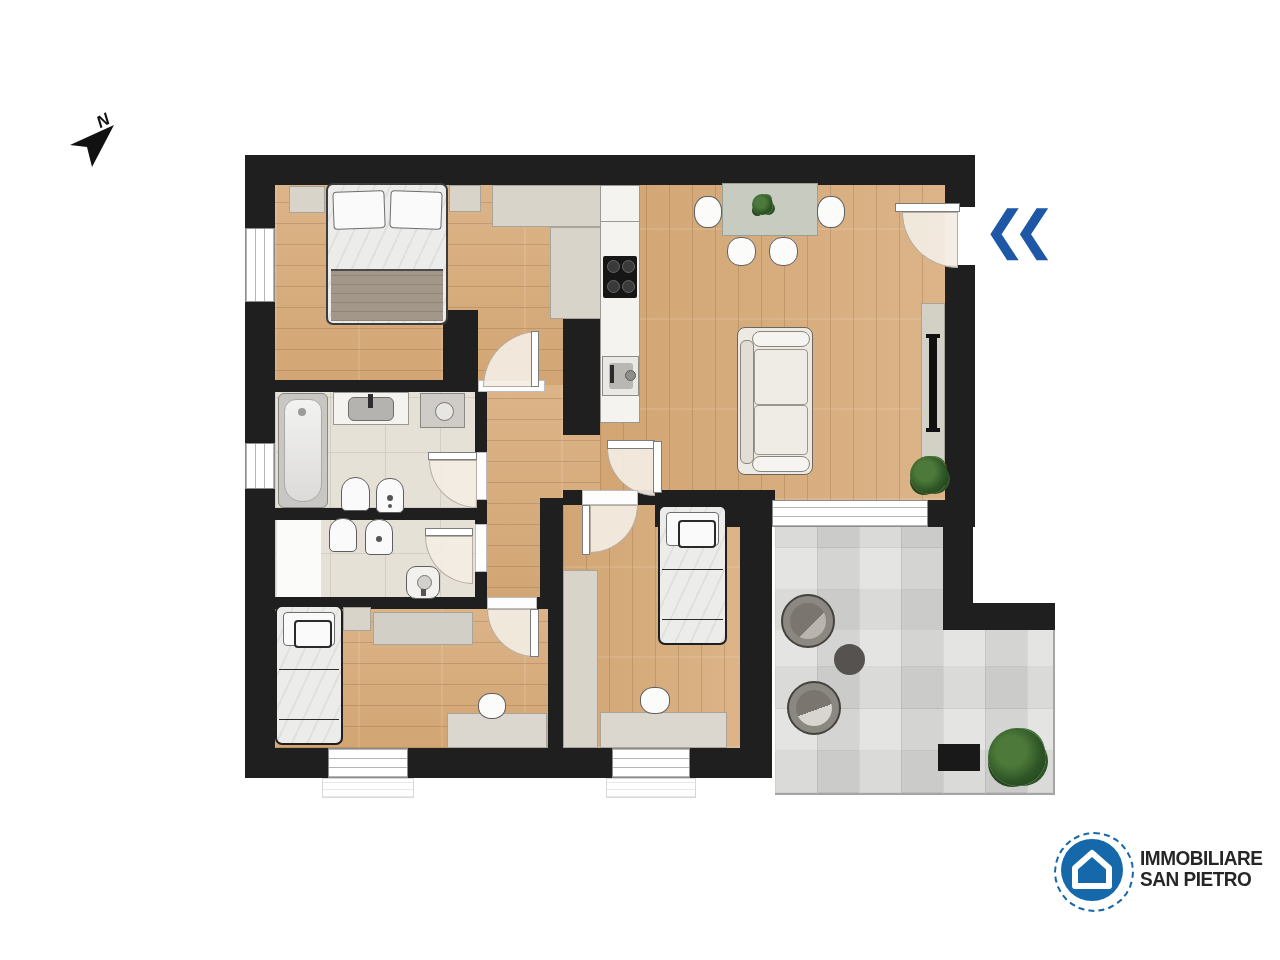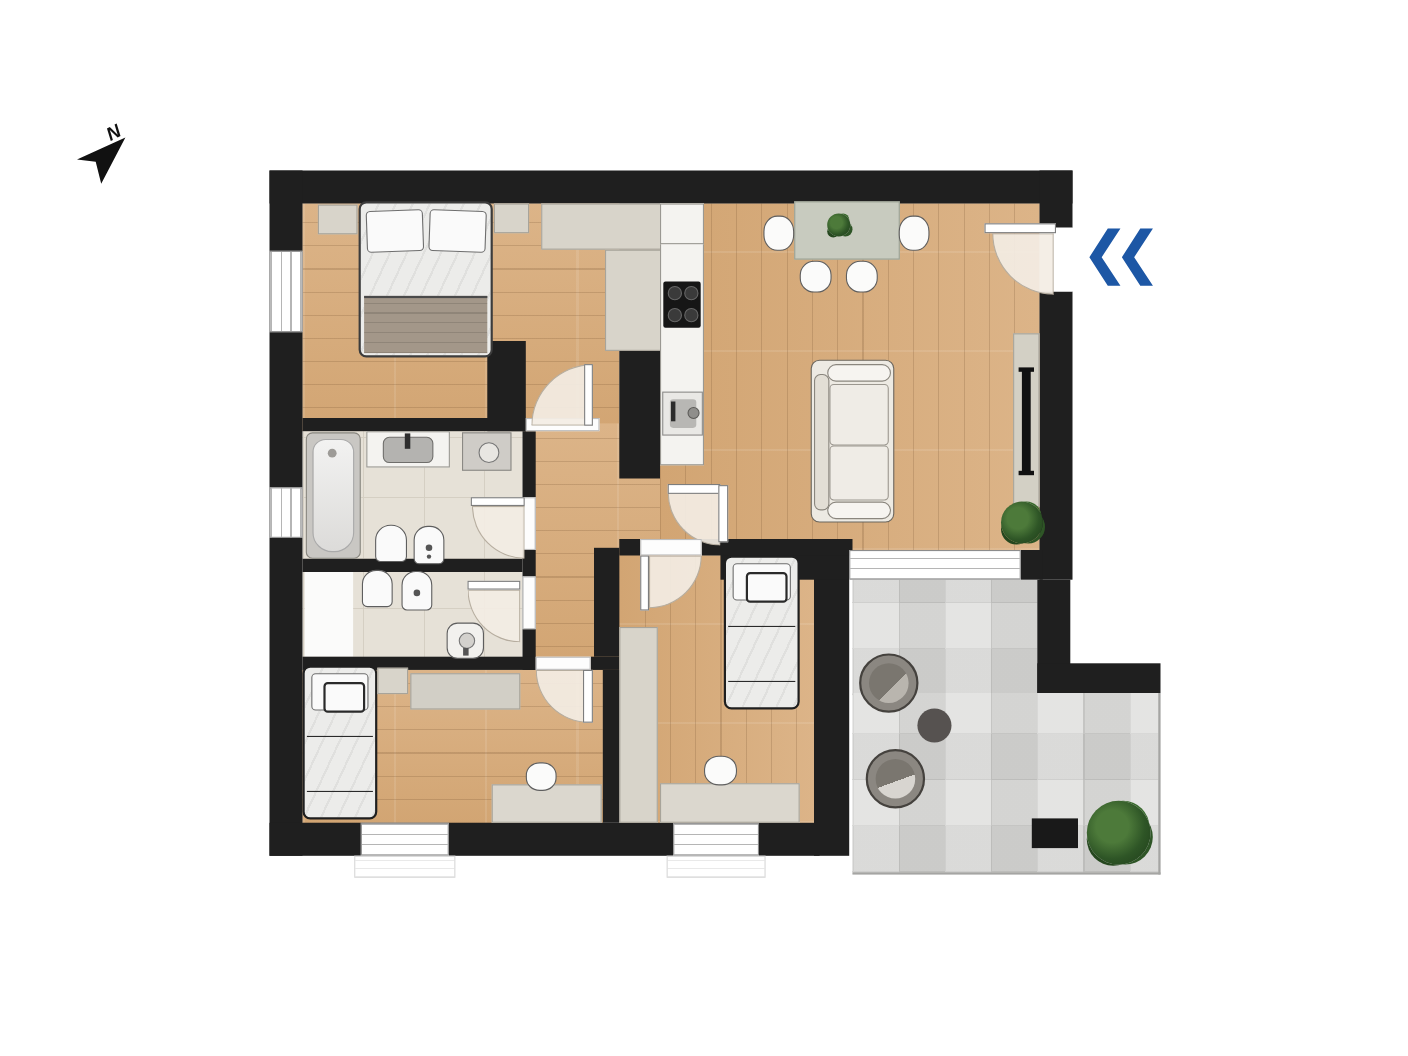--- a/index.html
+++ b/index.html
@@ -228,14 +228,26 @@
   </div>
   <div class="abs" style="left:787px;top:681px;width:54px;height:54px;border-radius:50%;background:#8b8781;border:2px solid #45423e;box-sizing:border-box;">
     <div class="abs" style="left:7px;top:7px;width:36px;height:36px;border-radius:50%;background:linear-gradient(160deg,#7a766f 55%,#d8d5d0 55%);"></div>
   </div>
   <div class="abs" style="left:834px;top:644px;width:31px;height:31px;border-radius:50%;background:#565250;"></div>
   <div class="abs" style="left:938px;top:744px;width:42px;height:27px;background:#191919;"></div>
   <div class="plant" style="left:988px;top:728px;width:58px;height:58px;"></div>
 
   <div class="abs chev" style="left:983px;top:215px;width:60px;height:40px;">❮❮</div>
 
+  <div class="abs" style="left:1052px;top:828px;width:210px;height:100px;">
+    <div class="abs" style="left:2px;top:4px;width:76px;height:76px;border:2px dashed #1568a9;border-radius:50%;"></div>
+    <div class="abs" style="left:9px;top:11px;width:62px;height:62px;border-radius:50%;background:#1568a9;">
+      <svg width="62" height="62" viewBox="0 0 62 62">
+        <path d="M31 14 L48 29 L48 47 L14 47 L14 29 Z" fill="none" stroke="#ffffff" stroke-width="6" stroke-linejoin="round"></path>
+      </svg>
+    </div>
+    <div class="abs" id="brand-text" style="left:88px;top:20px;width:130px;">
+      <div>IMMOBILIARE</div>
+      <div>SAN PIETRO</div>
+    </div>
+  </div>
 
 </div>
 
 </body></html>

